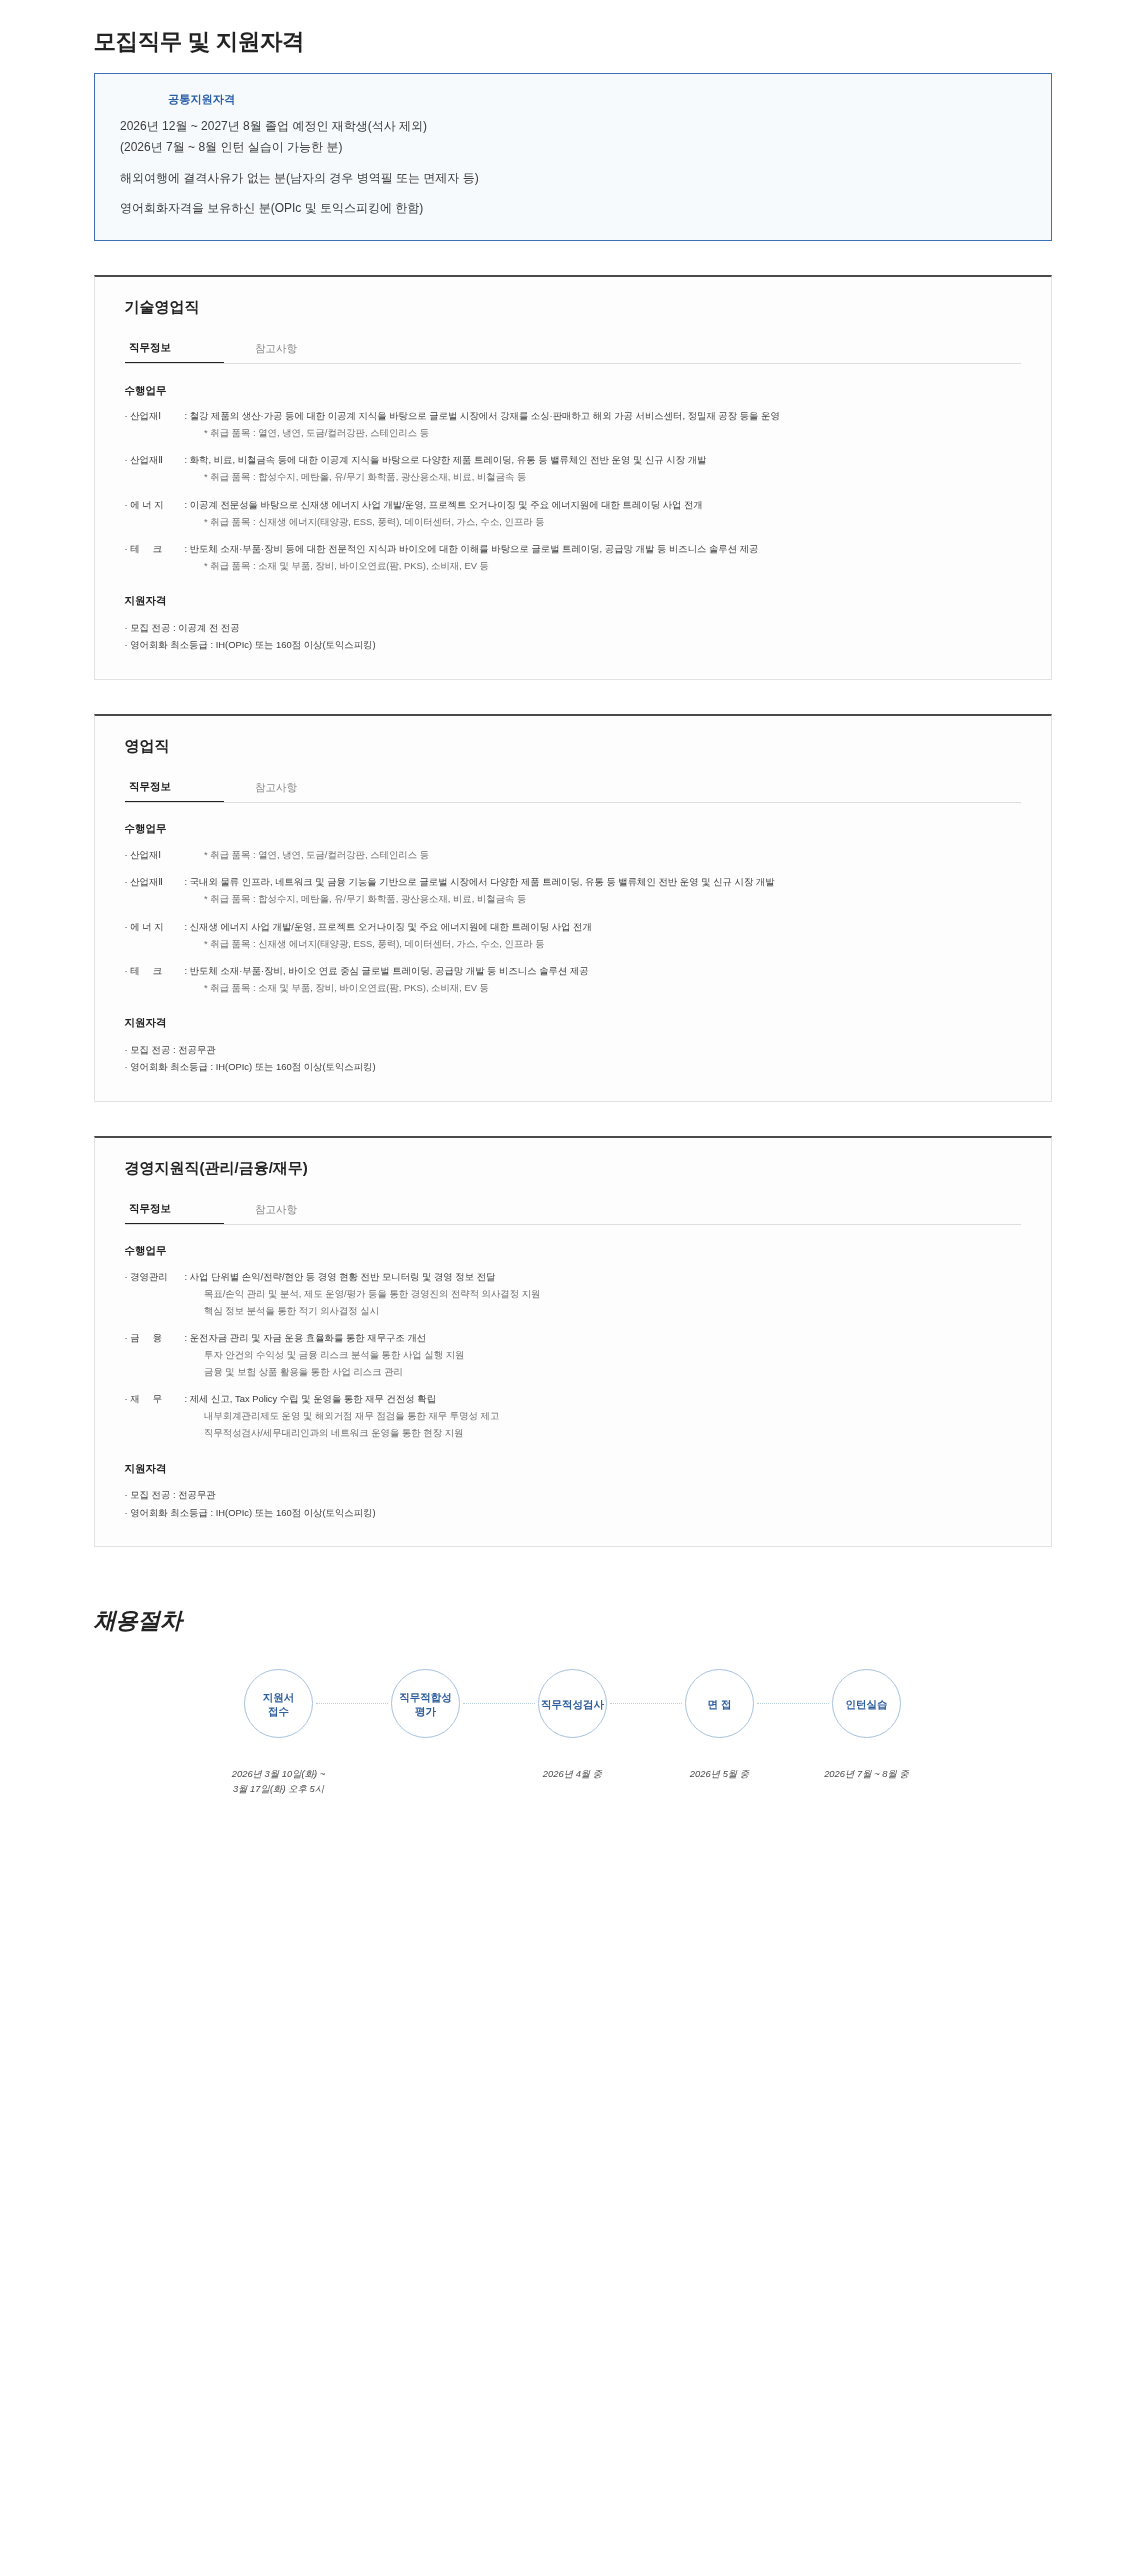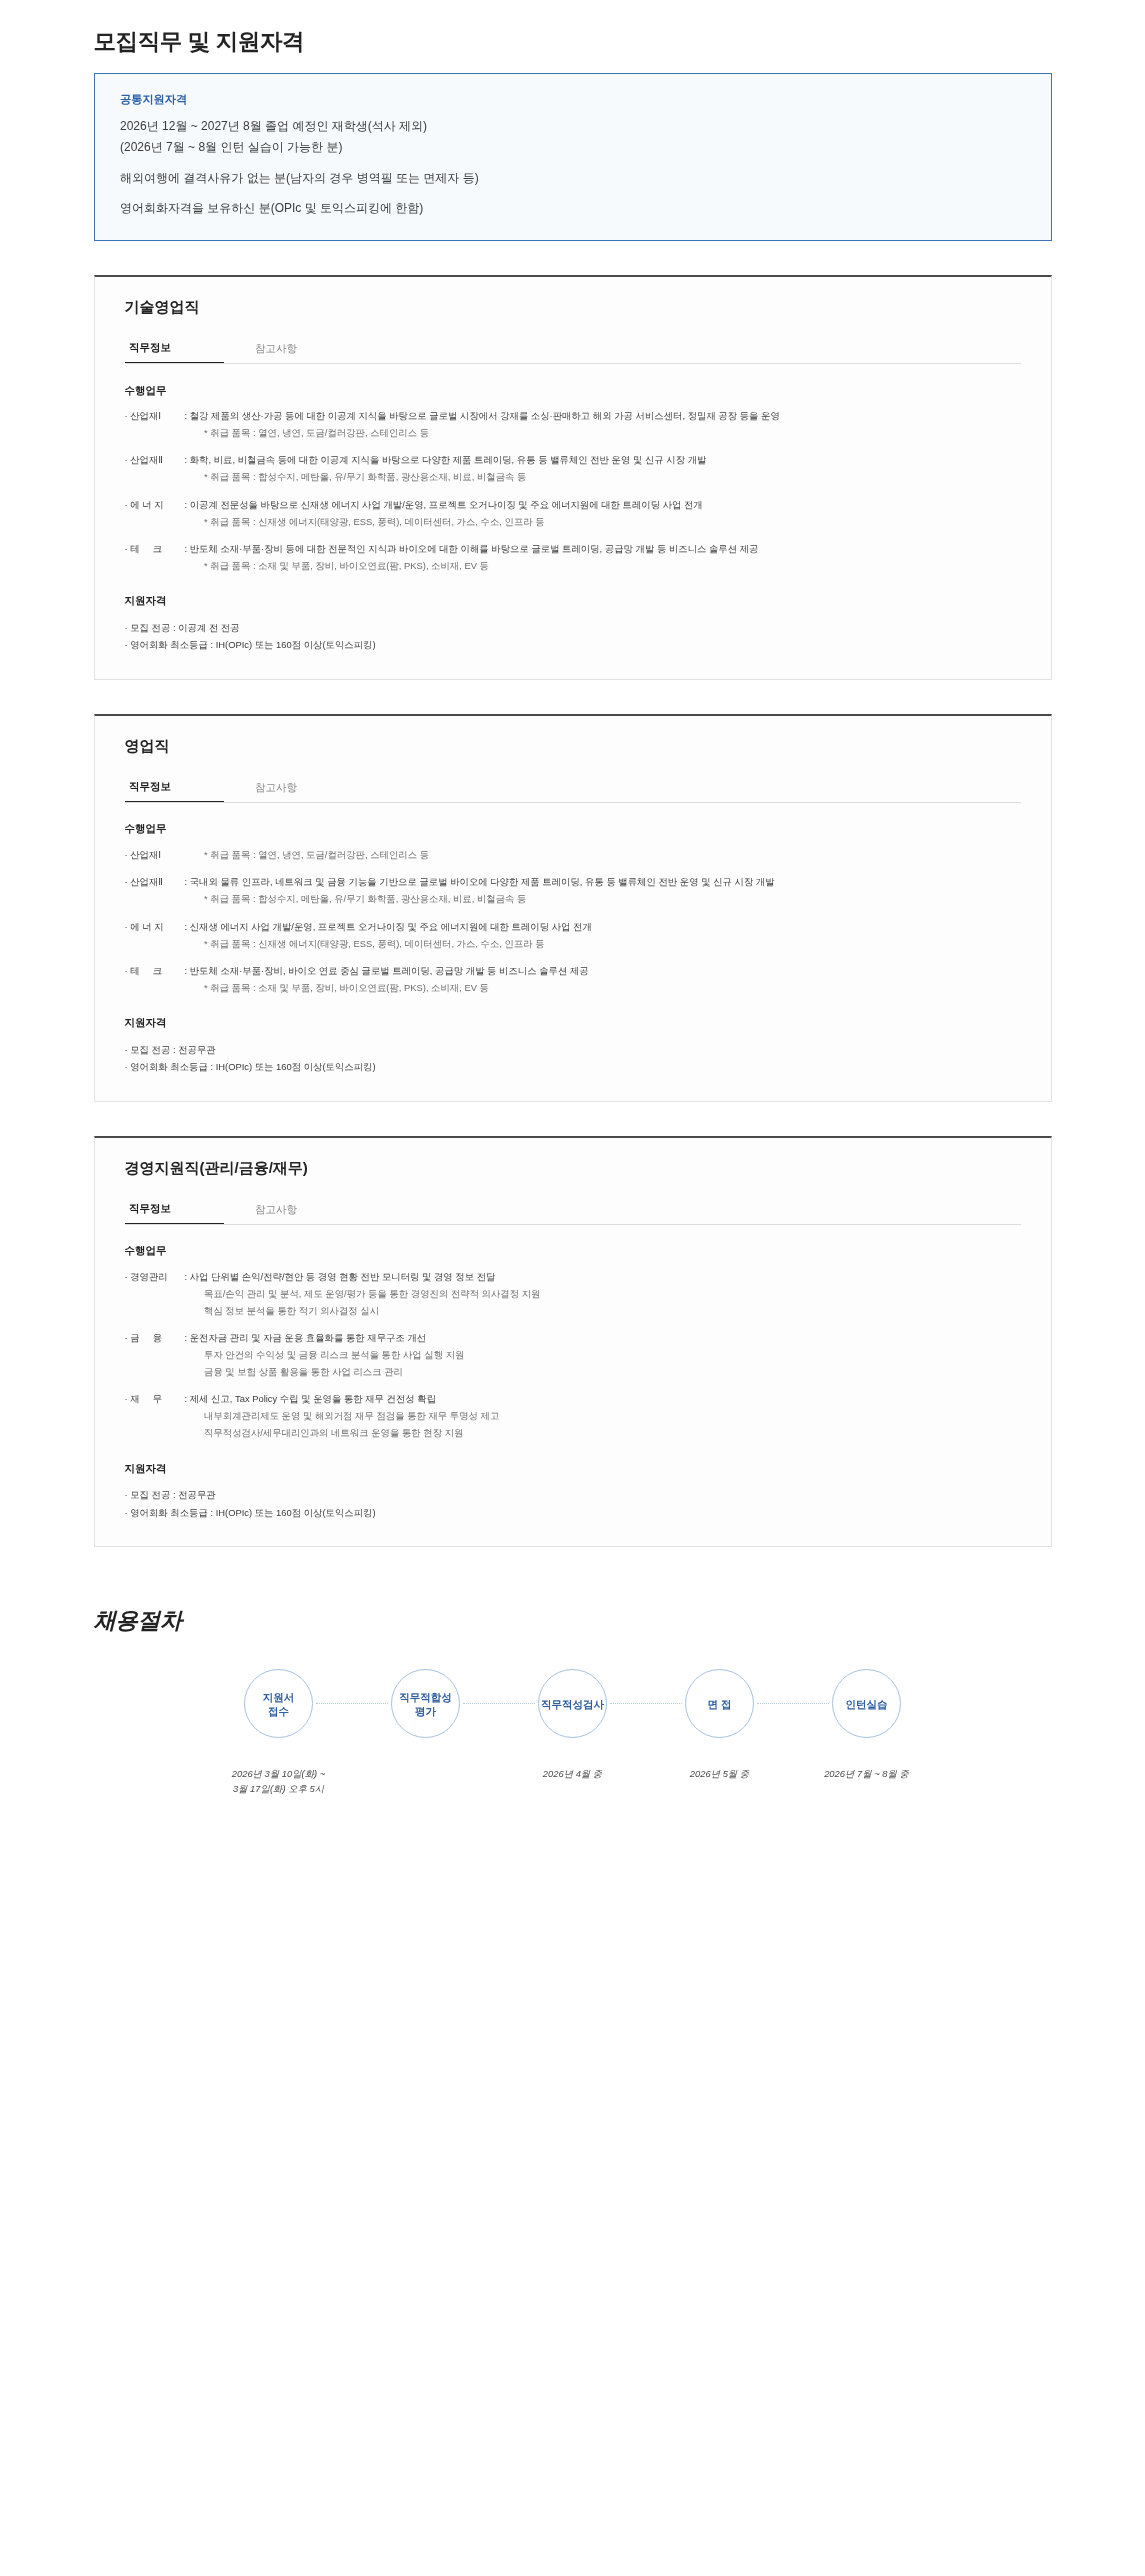--- a/index.html
+++ b/index.html
@@ -38,20 +38,21 @@
     border: 0.7px solid #3f6fb5;
     background: #f7fafd;
     margin: 0 45px 0 45px;
     padding: 18px 25.5px 21px 25.5px;
   }
   .common-title {
     color: #2a5fa8;
     font-weight: bold;
     font-size: 11.2px;
     margin-bottom: 9px;
+    margin-left: 48px;
   }
   .common-line {
     font-size: 12px;
     color: #3a3a3a;
     line-height: 1.75;
   }
   .common-gap { height: 9.7px; }
 
   
   .job-card {
@@ -251,21 +252,21 @@
 
       <div class="duty">
         <div class="label">· 산업재Ⅰ</div>
         <div class="body">
           <div class="sub">* 취급 품목 : 열연, 냉연, 도금/컬러강판, 스테인리스 등</div>
         </div>
       </div>
       <div class="duty">
         <div class="label">· 산업재Ⅱ</div>
         <div class="body">
-          <div>: 국내외 물류 인프라, 네트워크 및 금융 기능을 기반으로 글로벌 바이오에 다양한 제품 트레이딩, 유통 등 밸류체인 전반 운영 및 신규 시장 개발</div>
+          <div>: 국내외 물류 인프라, 네트워크 및 금융 기능을 기반으로 글로벌 시장에서 다양한 제품 트레이딩, 유통 등 밸류체인 전반 운영 및 신규 시장 개발</div>
           <div class="sub">* 취급 품목 : 합성수지, 메탄올, 유/무기 화학품, 광산용소재, 비료, 비철금속 등</div>
         </div>
       </div>
       <div class="duty">
         <div class="label">· 에 너 지</div>
         <div class="body">
           <div>: 신재생 에너지 사업 개발/운영, 프로젝트 오거나이징 및 주요 에너지원에 대한 트레이딩 사업 전개</div>
           <div class="sub">* 취급 품목 : 신재생 에너지(태양광, ESS, 풍력), 데이터센터, 가스, 수소, 인프라 등</div>
         </div>
       </div>

